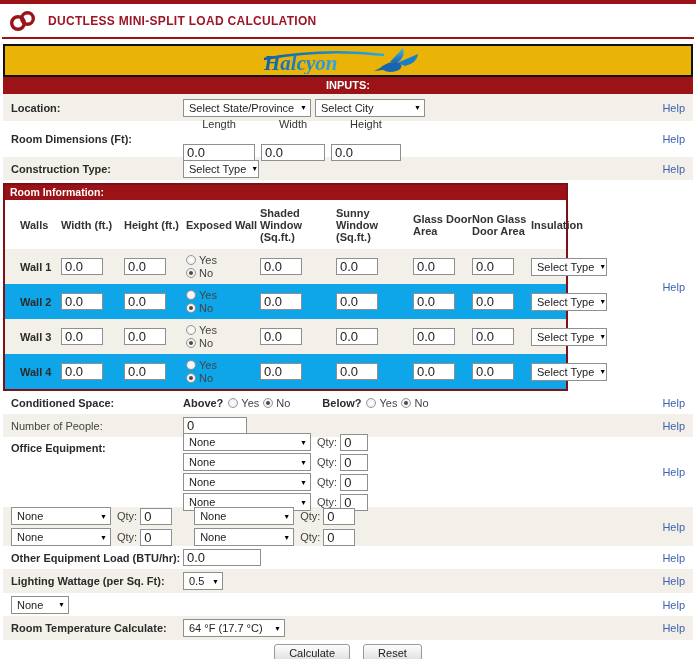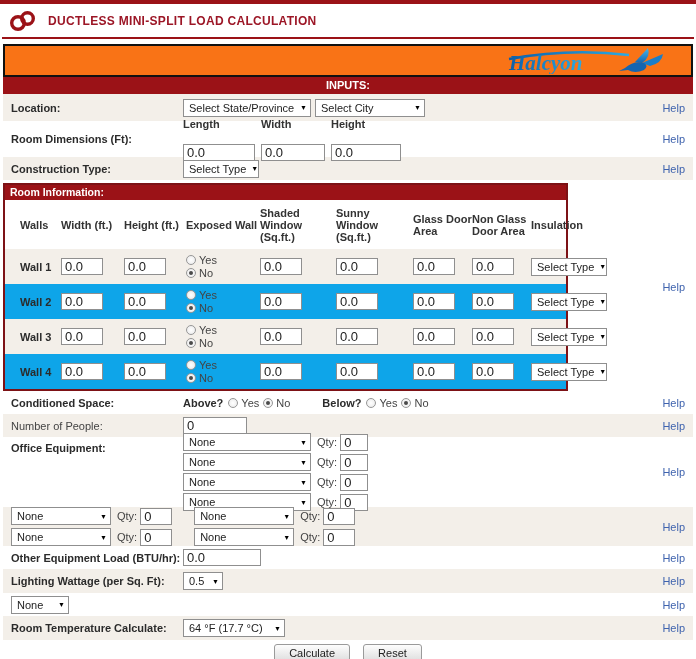--- a/index.html
+++ b/index.html
@@ -1,34 +1,34 @@
 <!DOCTYPE html>
 <html><head>
 <meta charset="utf-8">
 <style>
   html,body{margin:0;padding:0;background:#fff;}
   body{width:696px;height:659px;overflow:hidden;font-family:"Liberation Sans",sans-serif;font-size:11px;color:#333;}
   .topline{height:4px;background:#9b1217;}
   .masthead{display:flex;align-items:center;padding:4px 8px 3px 8px;height:26px;}
   .page-title{color:#9c1626;font-weight:bold;font-size:12px;margin-left:10px;letter-spacing:.3px;}
   .underline{height:2px;background:#9b1217;margin:0 2px;}
-  .banner{margin:5px 3px 0 3px;border:2px solid #111;height:29px;background:#f97316;display:flex;justify-content:flex-end;align-items:center;padding-right:26px;}
+  .banner{margin:5px 3px 0 3px;border:2px solid #111;height:29px;background:#eab308;display:flex;justify-content:center;align-items:center;padding-right:14px;}
   .inputs-bar{margin:0 3px;background:#9b1217;color:#fff;font-weight:bold;text-align:center;height:17px;line-height:17px;font-size:11px;}
   .row{display:flex;align-items:center;padding-left:8px;margin:0 3px;}
   .beige{background:#f3efe9;}
   .row-label{min-width:172px;flex-shrink:0;font-weight:bold;color:#2b2b2b;white-space:nowrap;}
   .row-label.plain{font-weight:normal;color:#444;}
   .help{margin-left:auto;margin-right:8px;color:#3f63ae;cursor:pointer;text-decoration:none;flex-shrink:0;}
   .sel{display:inline-flex;align-items:center;justify-content:space-between;box-sizing:border-box;background:#fff;border:1px solid #8f8f8f;height:18px;padding:0 3px 0 5px;color:#222;white-space:nowrap;}
   .sel-arrow{font-size:7px;color:#000;margin-left:5px;}
   .txt{box-sizing:border-box;border:1px solid #8f8f8f;height:17px;font-size:13px;padding:0 3px;color:#222;background:#fff;font-family:"Liberation Sans",sans-serif;}
   .w128{width:128px}.w110{width:110px}.w76{width:76px}.w100{width:100px}.w40{width:40px}.w58{width:58px}.w102{width:102px}
   .iw70{width:72px}.iw64{width:64px}.iw68{width:70px}.iw42{width:42px}.iw64p{width:64px}.iw26{width:28px}.iw30{width:32px}.iw78{width:78px}
   .dim-col{display:inline-flex;flex-direction:column;margin-right:6px;}
-  .dim-col b{font-weight:bold;margin-bottom:14px;}
+  .dim-col b{font-weight:normal;margin-bottom:14px;text-align:center;}
   .table-section{display:flex;align-items:center;margin:3px 3px 0 3px;}
   .rtable{width:565px;box-sizing:border-box;border:2px solid #7d1216;background:#0ea5e9;flex-shrink:0;}
   .rtable-title{background:#9b1217;color:#fff;font-weight:bold;font-size:10.5px;height:15px;line-height:15px;padding-left:5px;}
   .rt-row{display:flex;align-items:center;}
   .rt-head{height:49px;background:#fff;font-weight:bold;line-height:12px;}
   .rt-wall{height:35px;}
   .c1{width:56px;padding-left:15px;box-sizing:border-box;flex-shrink:0;}
   .c2{width:63px;flex-shrink:0;}
   .c3{width:62px;flex-shrink:0;}
   .c4{width:74px;flex-shrink:0;}

